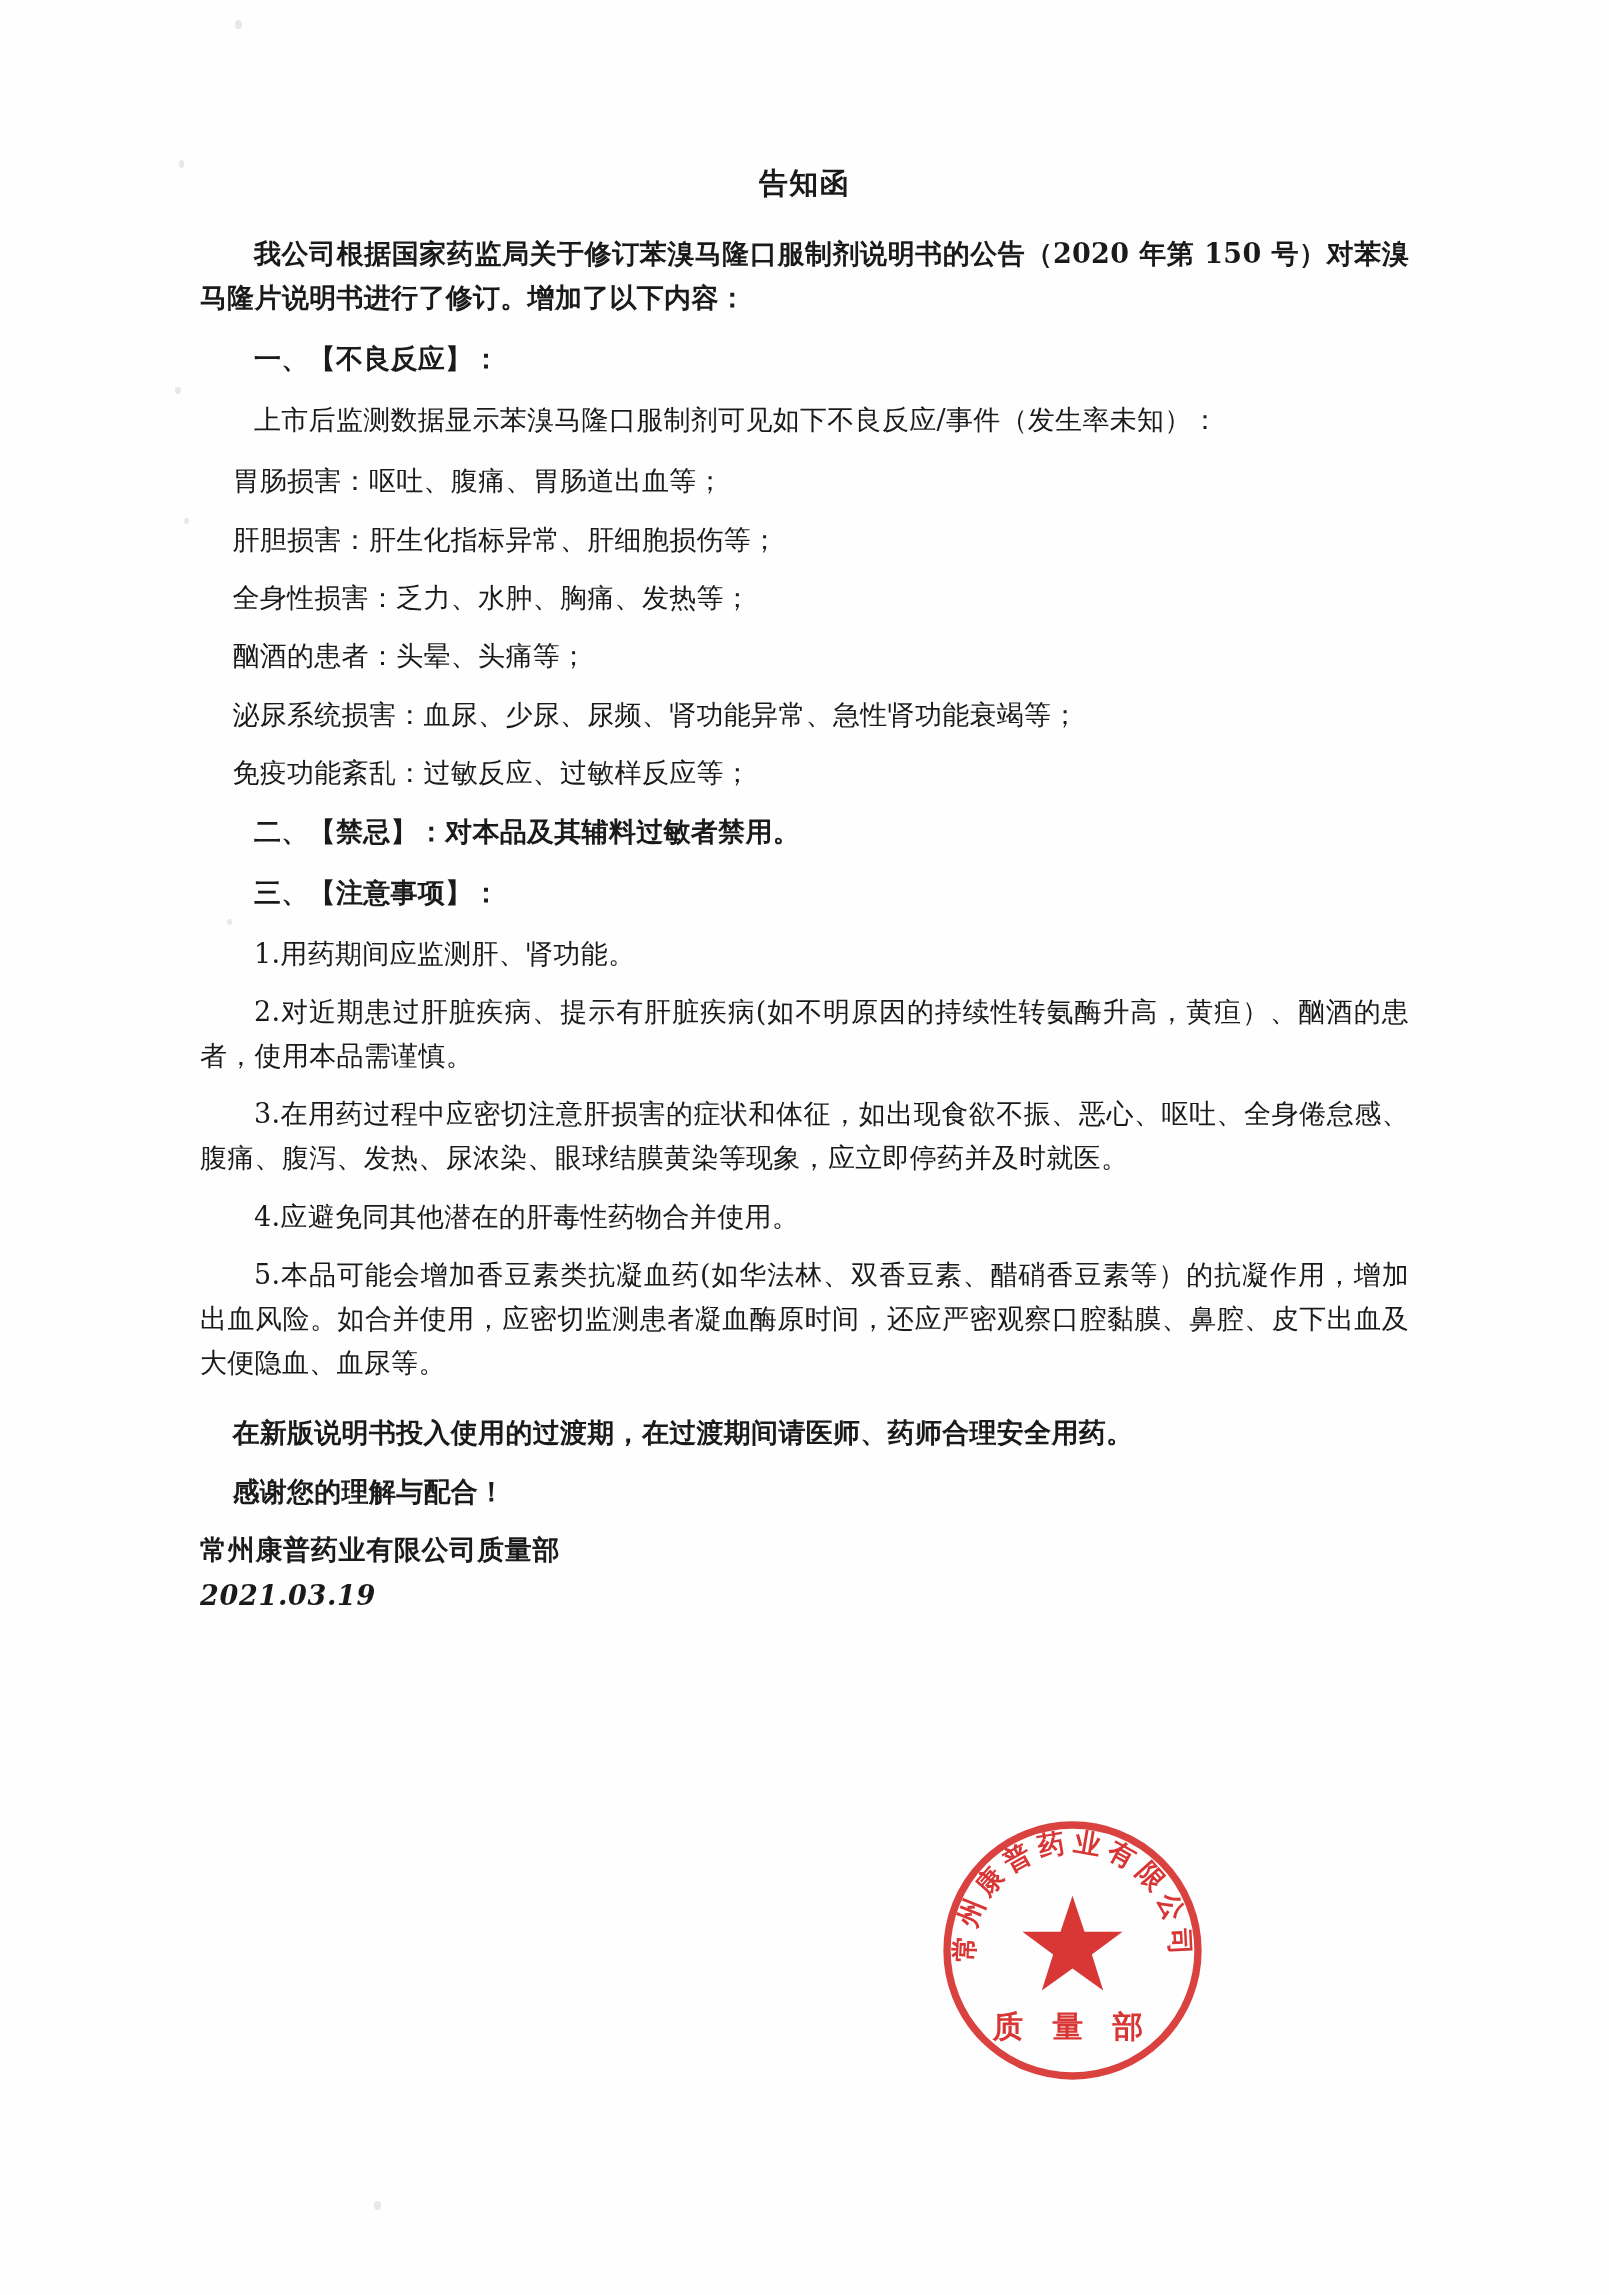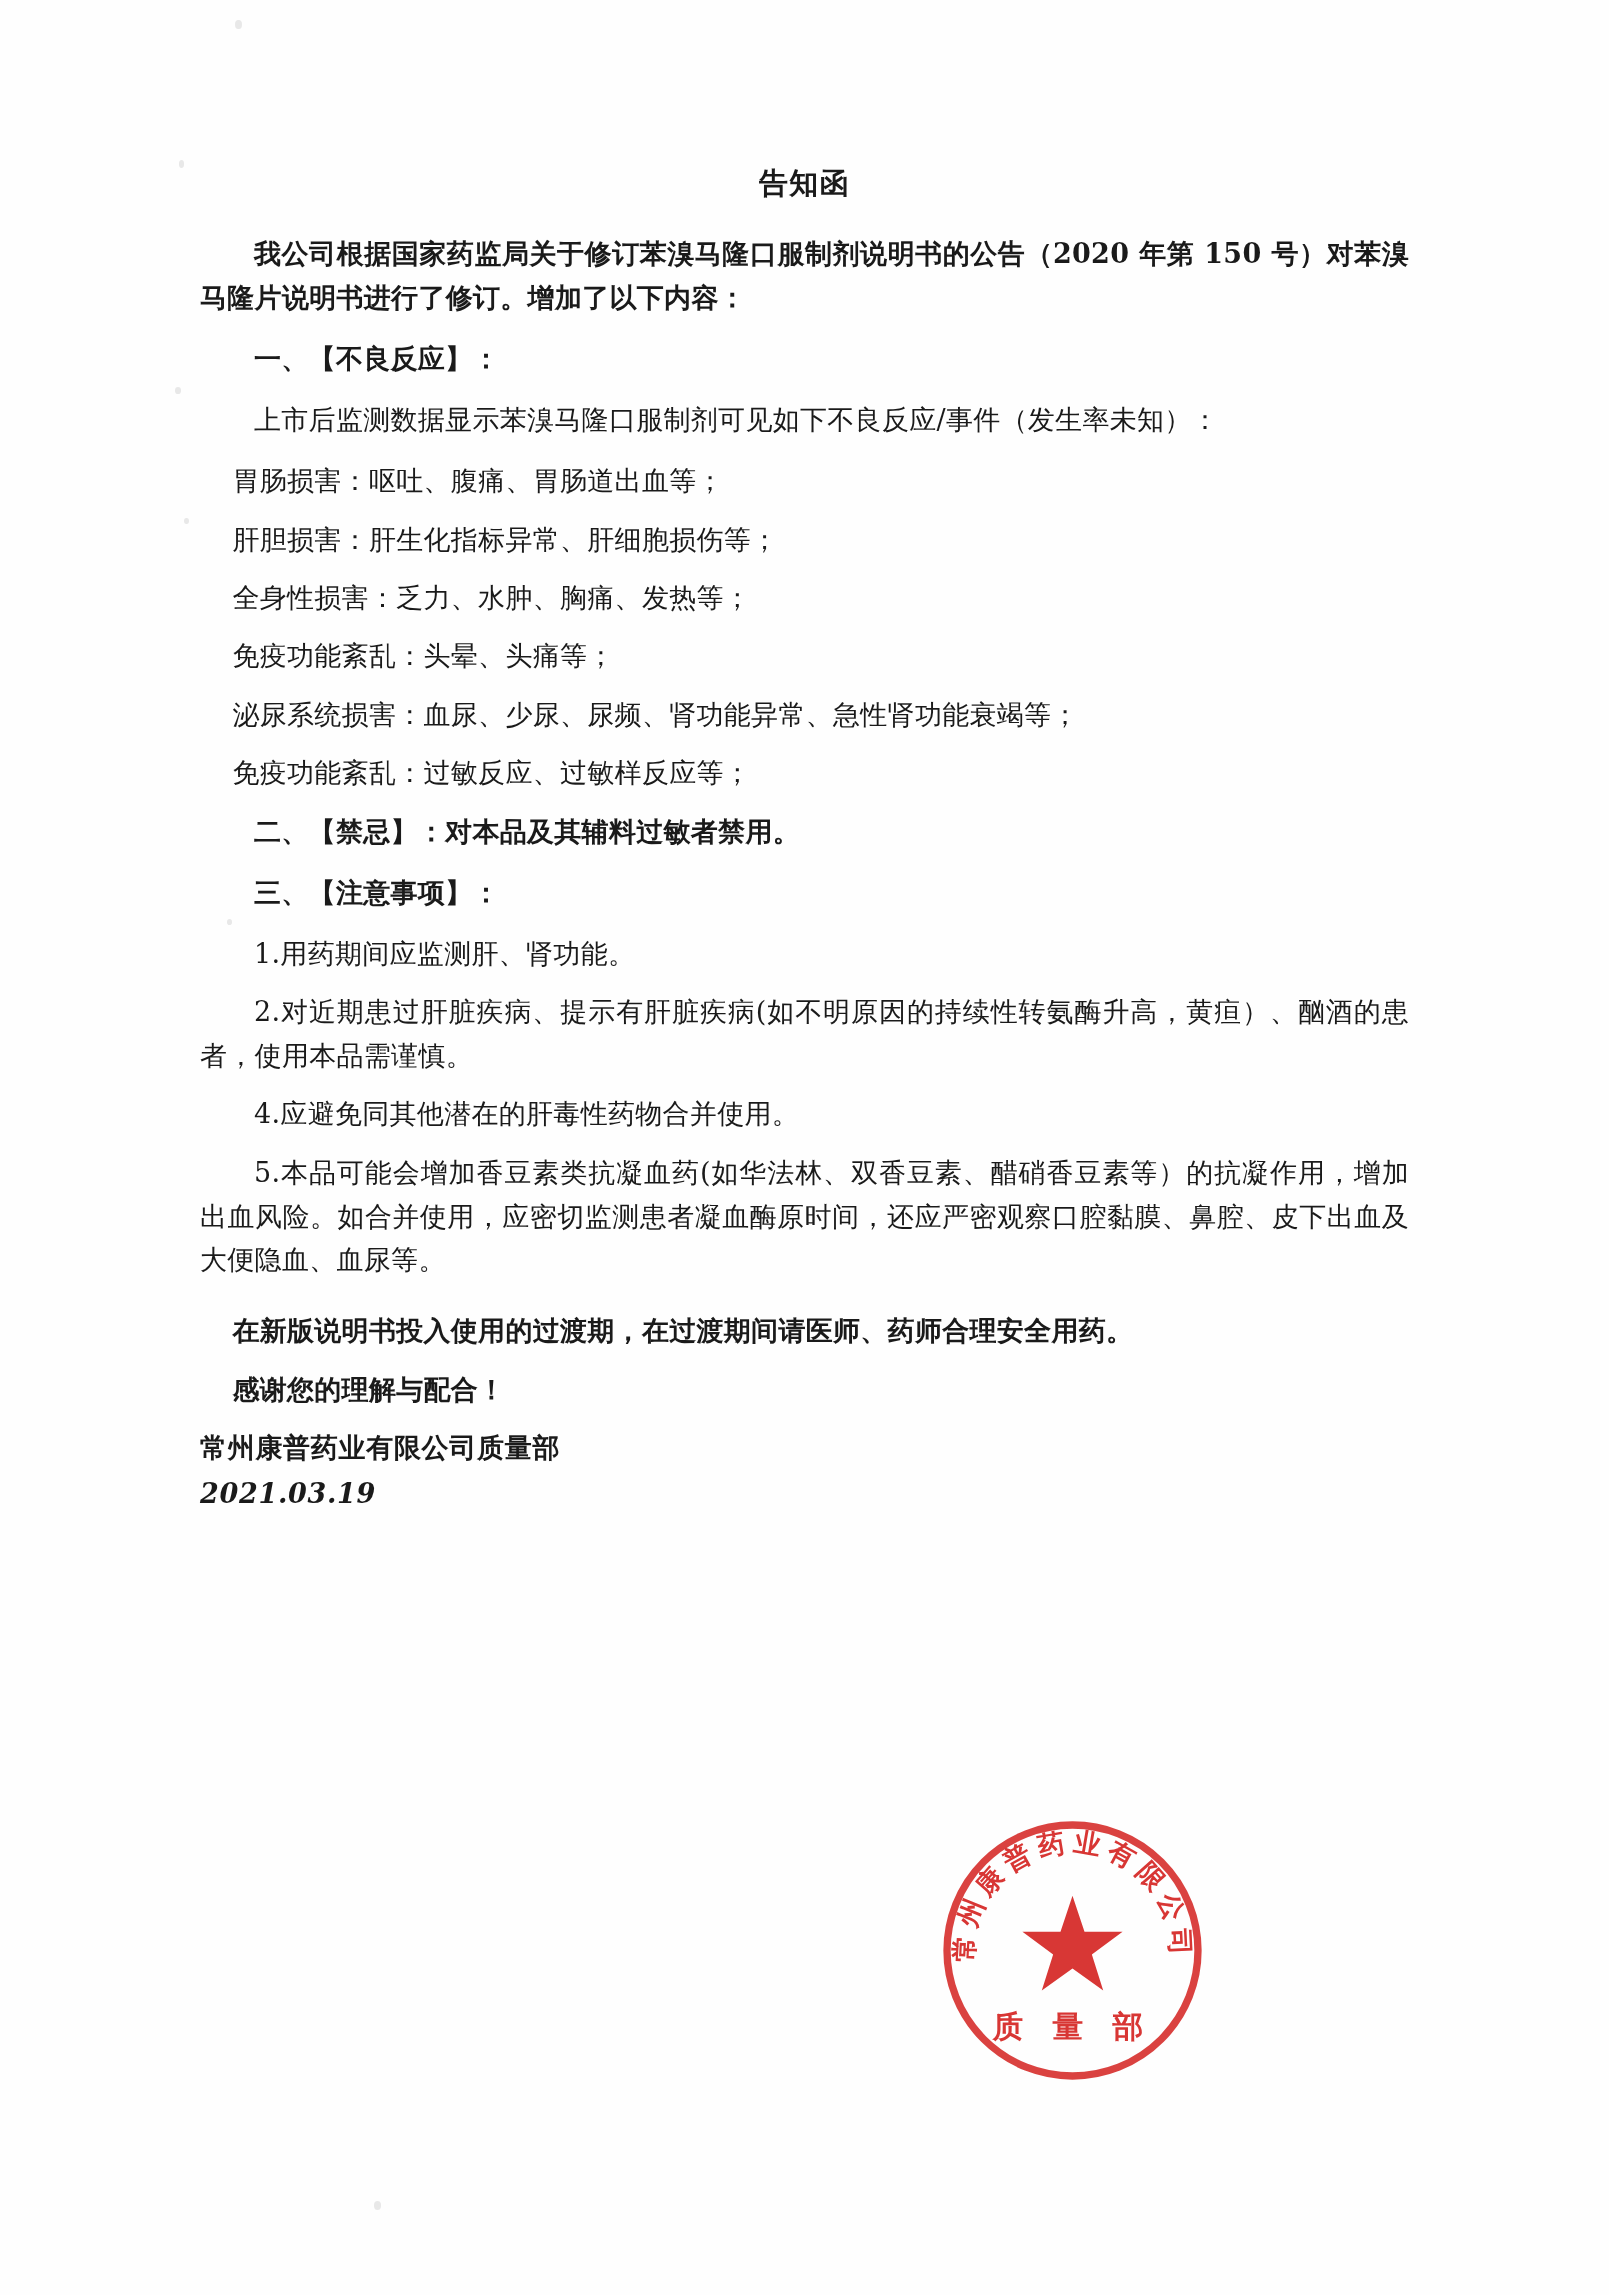--- a/index.html
+++ b/index.html
@@ -139,29 +139,30 @@
 
     <div class="doc-title">告知函</div>
 
     <p class="indent bold">我公司根据国家药监局关于修订苯溴马隆口服制剂说明书的公告（2020 年第 150 号）对苯溴马隆片说明书进行了修订。增加了以下内容：</p>
 
     <p class="indent bold">一、【不良反应】：</p>
     <p class="indent">上市后监测数据显示苯溴马隆口服制剂可见如下不良反应/事件（发生率未知）：</p>
     <p class="sub">胃肠损害：呕吐、腹痛、胃肠道出血等；</p>
     <p class="sub">肝胆损害：肝生化指标异常、肝细胞损伤等；</p>
     <p class="sub">全身性损害：乏力、水肿、胸痛、发热等；</p>
-    <p class="sub">免疫功能紊乱：头晕、头痛等；</p>
+    <p class="sub">酗酒的患者：头晕、头痛等；</p>
     <p class="sub">泌尿系统损害：血尿、少尿、尿频、肾功能异常、急性肾功能衰竭等；</p>
     <p class="sub">免疫功能紊乱：过敏反应、过敏样反应等；</p>
 
     <p class="indent bold">二、【禁忌】：对本品及其辅料过敏者禁用。</p>
 
     <p class="indent bold">三、【注意事项】：</p>
     <p class="numbered">1.用药期间应监测肝、肾功能。</p>
     <p class="numbered">2.对近期患过肝脏疾病、提示有肝脏疾病(如不明原因的持续性转氨酶升高，黄疸）、酗酒的患者，使用本品需谨慎。</p>
+    <p class="numbered">3.在用药过程中应密切注意肝损害的症状和体征，如出现食欲不振、恶心、呕吐、全身倦怠感、腹痛、腹泻、发热、尿浓染、眼球结膜黄染等现象，应立即停药并及时就医。</p>
     <p class="numbered">4.应避免同其他潜在的肝毒性药物合并使用。</p>
     <p class="numbered">5.本品可能会增加香豆素类抗凝血药(如华法林、双香豆素、醋硝香豆素等）的抗凝作用，增加出血风险。如合并使用，应密切监测患者凝血酶原时间，还应严密观察口腔黏膜、鼻腔、皮下出血及大便隐血、血尿等。</p>
 
     <p class="closing">在新版说明书投入使用的过渡期，在过渡期间请医师、药师合理安全用药。</p>
     <p class="thanks">感谢您的理解与配合！</p>
 
     <div class="signature-block">
       <div class="sign-company">常州康普药业有限公司质量部</div>
       <div class="sign-date">2021.03.19</div>
     </div>

